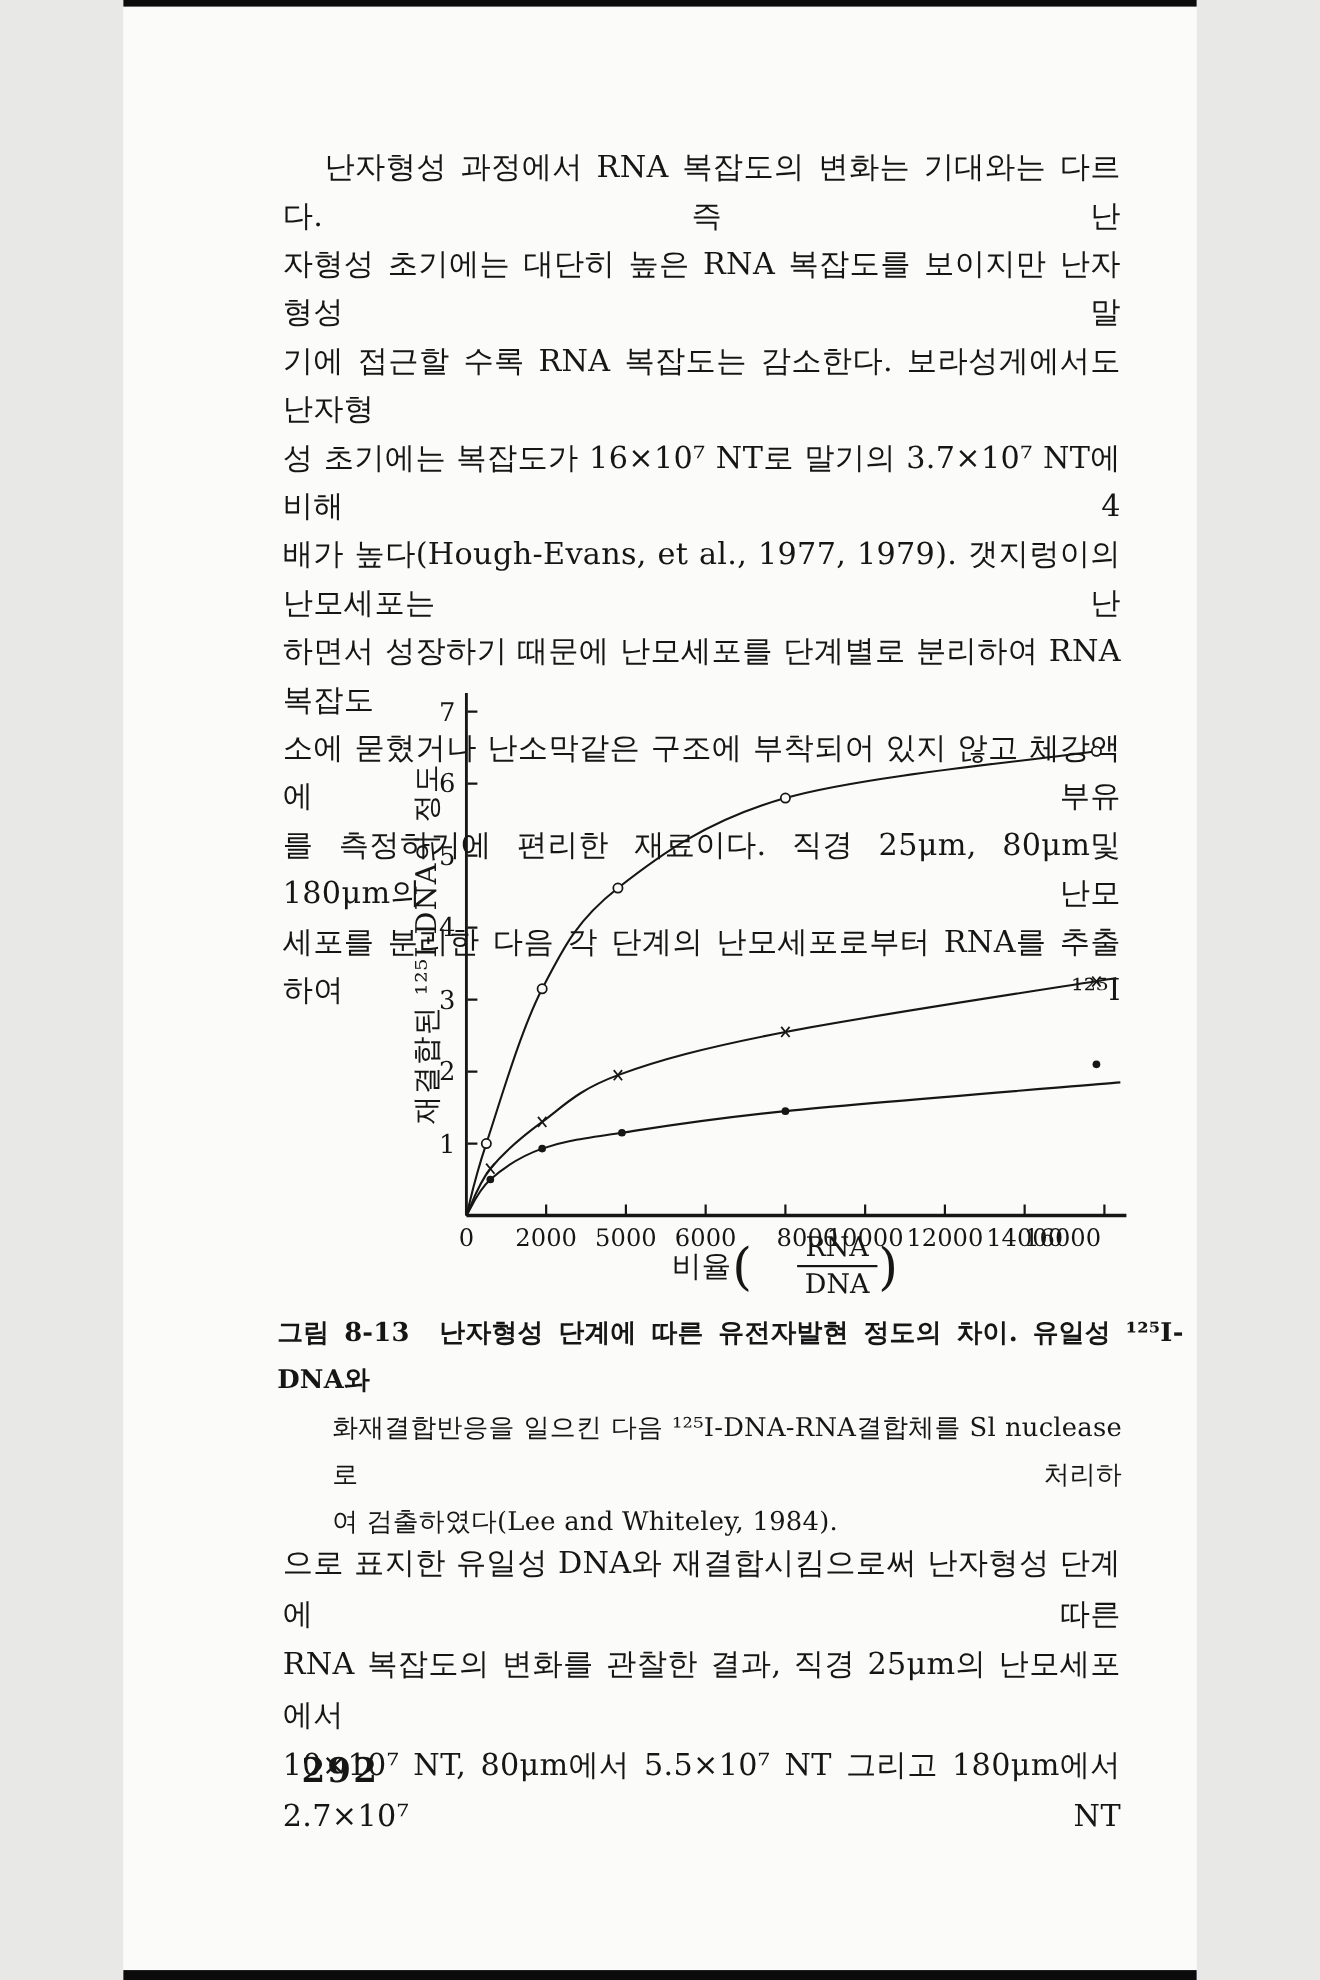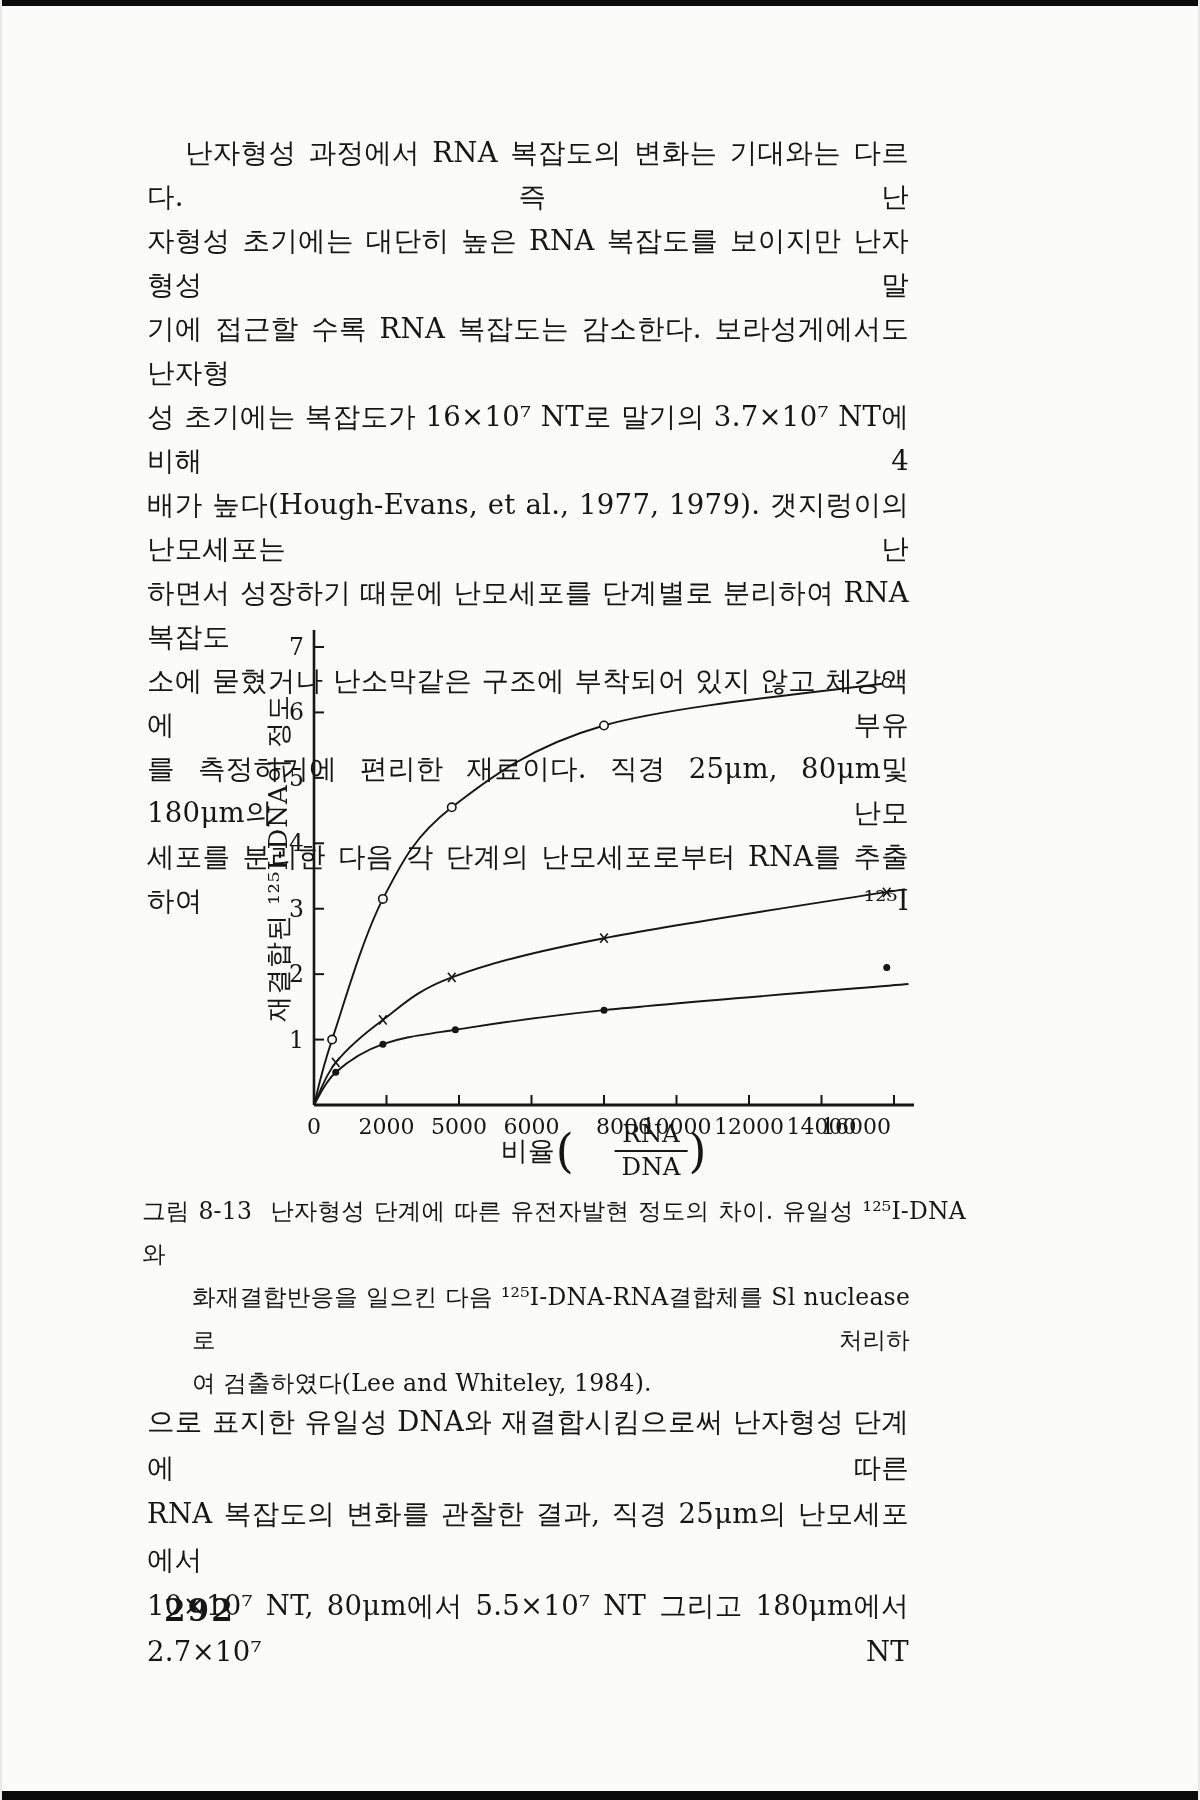--- a/index.html
+++ b/index.html
@@ -1,18 +1,18 @@
 <!DOCTYPE html>
 <html><head>
 <meta charset="utf-8">
 <style>
   html,body{margin:0;padding:0;background:#e8e8e6;}
   .page{
     position:relative;
-    width:1196px;height:1800px;
+    width:976px;height:1800px;
     margin:0 auto;
     background:#fbfbf9;
     overflow:hidden;
     font-family:"DejaVu Serif","Liberation Serif",serif;
     color:#161616;
   }
   .scan-edge{position:absolute;left:0;width:100%;background:#0b0b0b;}
   .edge-top{top:0;height:6px;}
   .edge-bottom{bottom:0;height:9px;}
 
@@ -39,21 +39,21 @@
     display:flex;align-items:center;white-space:nowrap;
     font-size:27px;
   }
   .xlabel .paren{font-size:46px;font-weight:400;line-height:1;padding:0 1px;}
   .frac{display:inline-flex;flex-direction:column;text-align:center;font-size:24.5px;line-height:1.18;margin-left:40px;}
   .frac .num{border-bottom:2px solid #161616;padding:0 7px 1px 7px;}
   .frac .den{padding:1px 7px 0 7px;}
 
   
   .caption{position:absolute;left:140px;top:1190px;width:824px;font-size:23.5px;line-height:43px;letter-spacing:.2px;}
-  .cap-first{text-align:justify;text-align-last:justify;text-justify:inter-word;}
+  .cap-first{text-align:justify;text-align-last:justify;text-justify:inter-word;font-weight:bold;}
   .cap-label{white-space:nowrap;}
   .cap-cont{margin-left:50px;margin-right:56px;text-align:justify;text-align-last:justify;text-justify:inter-word;}
   .cap-last{margin-left:50px;text-align:left;text-align-last:left;}
 
   .pagenum{position:absolute;left:162px;top:1592px;font-size:31px;font-weight:700;letter-spacing:2px;}
 </style>
 </head>
 <body>
 
 <div class="page">

